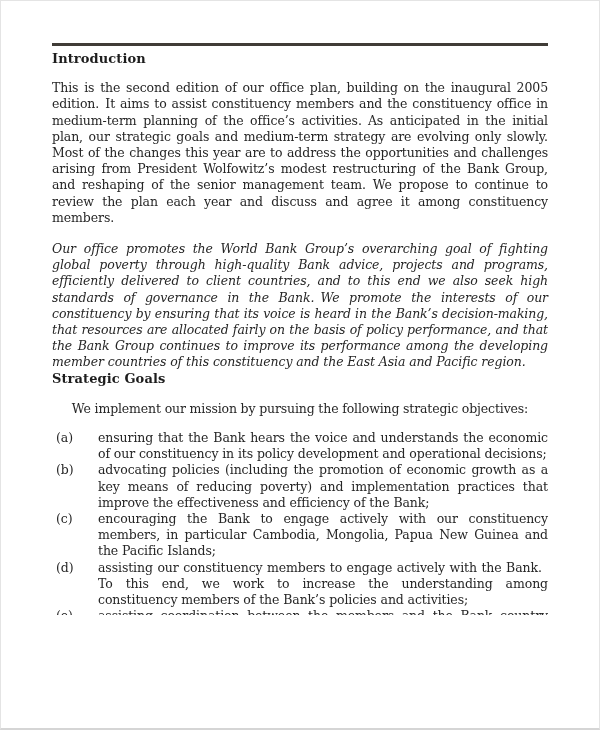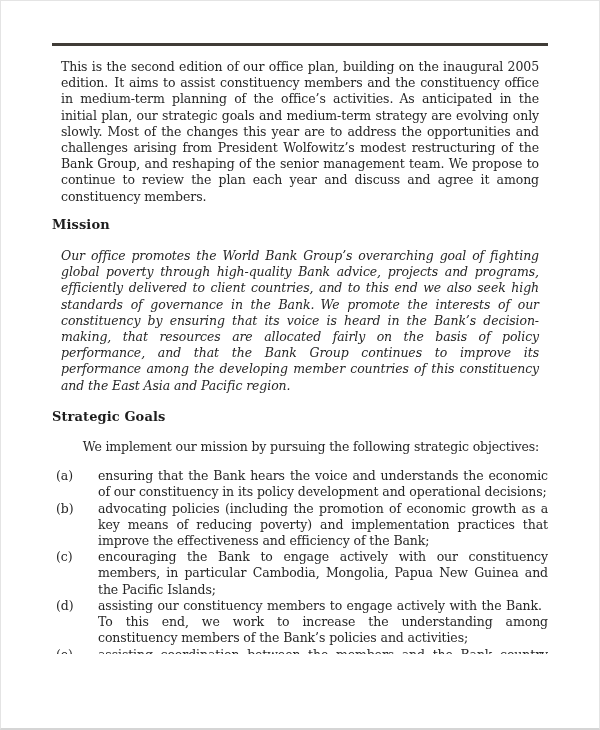--- a/index.html
+++ b/index.html
@@ -31,31 +31,31 @@
   h2 {
     font-size: 13px;
     font-weight: bold;
     line-height: 16.2px;
     margin: 0;
     color: #1d1d1d;
     letter-spacing: 0.1px;
   }
   .h-intro   { margin-top: 5px; }
   .h-mission { margin-top: 12px; }
-  .h-goals   { margin-top: 15px; }
+  .h-goals   { }
   p {
-    margin: 9px;
+    margin: 0;
     text-align: justify;
     text-justify: inter-word;
   }
   .p-intro   { margin-top: 13px; }
   .p-mission { margin-top: 15px; font-style: italic; }
   .lead {
     margin-top: 14px;
-    text-align: right;
+    text-align: center;
     white-space: nowrap;
     letter-spacing: -0.15px;
   }
   .goal-list { margin-top: 13px; }
   .item { display: flex; }
   .item-label {
     flex: 0 0 42px;
     padding-left: 4px;
   }
   .item-text {
@@ -68,24 +68,24 @@
     overflow: hidden;
   }
 </style>
 </head>
 <body>
 
 <div class="page">
 
   <div class="rule"></div>
 
+  <h2 class="h-intro">Introduction</h2>
 
   <p class="p-intro">This is the second edition of our office plan, building on the inaugural 2005 edition. It aims to assist constituency members and the constituency office in medium-term planning of the office’s activities. As anticipated in the initial plan, our strategic goals and medium-term strategy are evolving only slowly. Most of the changes this year are to address the opportunities and challenges arising from President Wolfowitz’s modest restructuring of the Bank Group, and reshaping of the senior management team. We propose to continue to review the plan each year and discuss and agree it among constituency members.</p>
 
-  <h2 class="h-mission">Mission</h2>
 
   <p class="p-mission">Our office promotes the World Bank Group’s overarching goal of fighting global poverty through high-quality Bank advice, projects and programs, efficiently delivered to client countries, and to this end we also seek high standards of governance in the Bank. We promote the interests of our constituency by ensuring that its voice is heard in the Bank’s decision-making, that resources are allocated fairly on the basis of policy performance, and that the Bank Group continues to improve its performance among the developing member countries of this constituency and the East Asia and Pacific region.</p>
 
   <h2 class="h-goals">Strategic Goals</h2>
 
   <p class="lead">We implement our mission by pursuing the following strategic objectives:</p>
 
   <div class="goal-list">
 
     <div class="item">

